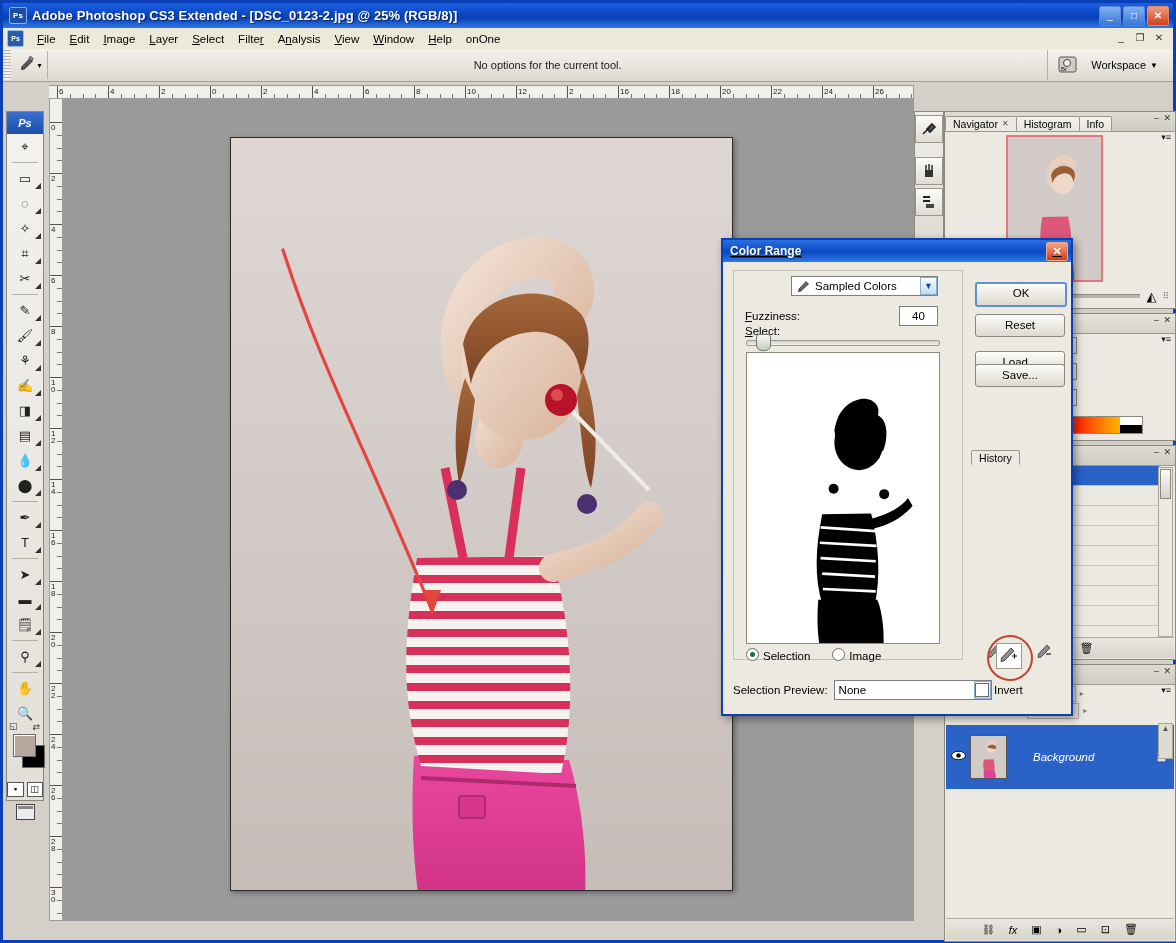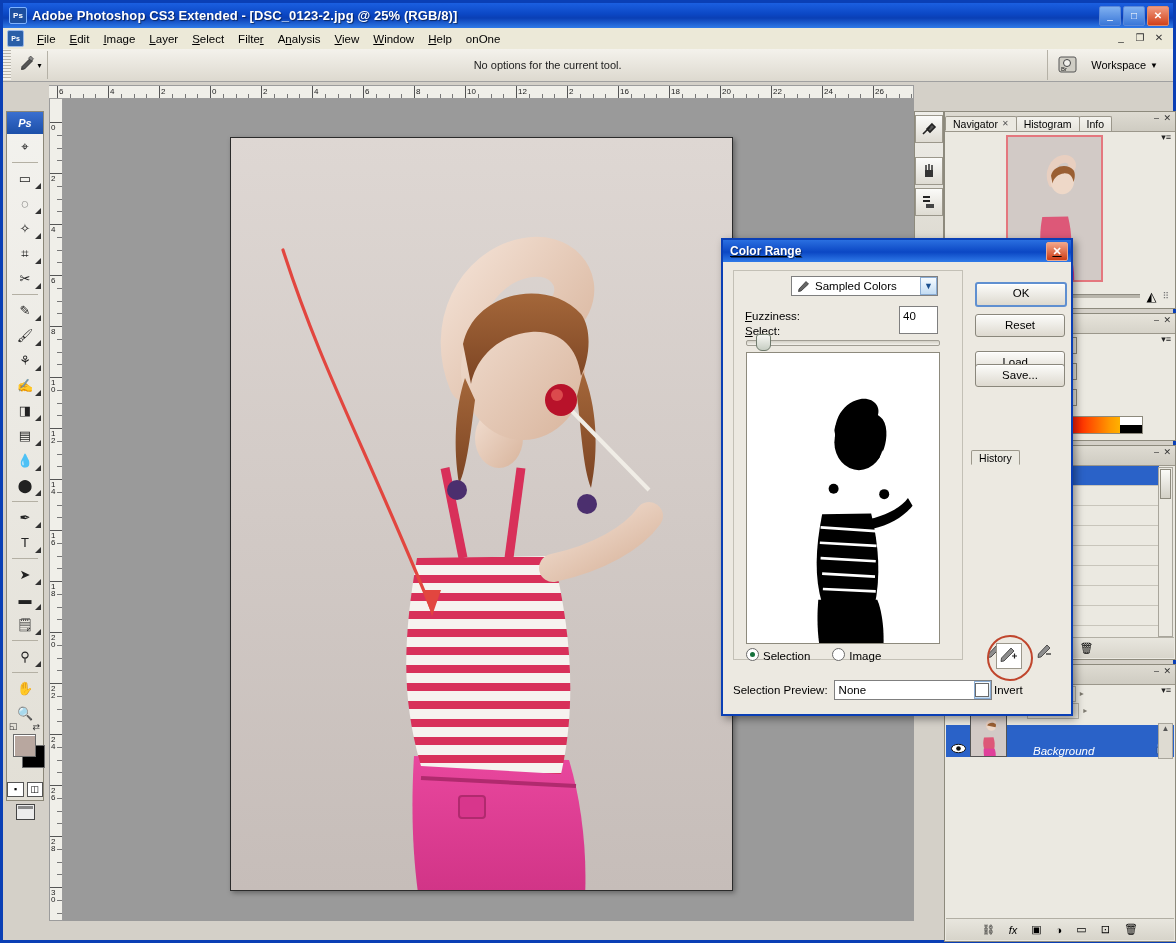--- a/index.html
+++ b/index.html
@@ -121,21 +121,21 @@
     box-sizing:border-box;background:#ebe9e1;overflow:hidden;white-space:nowrap;}
   .act-row.hdr{background:#2a62c8;color:#fff;font-weight:bold;}
   .act-scroll{position:absolute;right:2px;top:21px;width:13px;bottom:22px;background:#ebe9e1;border:1px solid #a8a59b;}
   .act-thumb{margin:1px;height:28px;background:linear-gradient(180deg,#fbfbf8,#d3d0c6);border:1px solid #8d8a7d;}
   .act-foot{position:absolute;left:1px;right:1px;bottom:1px;height:20px;background:linear-gradient(180deg,#e8e6de,#d8d5cb);
      display:flex;align-items:center;justify-content:center;gap:16px;font-size:11px;border-top:1px solid #b2afa4;}
 
   .layerpanel{left:941px;top:661px;width:232px;height:278px;}
   .lopt{height:17px;display:flex;align-items:center;gap:4px;font-size:10.5px;color:#7d7a70;padding-left:56px;}
   .lopt .box{width:50px;height:14px;border:1px solid #b5b2a8;background:#ebe9e1;text-align:center;line-height:14px;color:#8b887e;font-size:10px;}
-  .layerrow{position:absolute;left:1px;right:1px;height:32px;background:#2a62c8;display:flex;align-items:flex-end;}
+  .layerrow{position:absolute;left:1px;right:1px;height:64px;background:#2a62c8;display:flex;align-items:center;}
   .eye{width:24px;text-align:center;font-size:12px;color:#111;}
   .lthumb{width:35px;height:42px;background:#d2cac6;border:1px solid #555;overflow:hidden;position:relative;}
   .lname{flex:1;color:#fff;font-style:italic;font-size:11.5px;padding-left:26px;}
   .lock{width:26px;text-align:center;font-size:11px;color:#fff;}
   .lfoot{position:absolute;left:1px;right:1px;bottom:1px;height:21px;background:linear-gradient(180deg,#e8e6de,#d7d4ca);
     display:flex;align-items:center;justify-content:center;gap:14px;font-size:11px;border-top:1px solid #b2afa4;}
 
   
   .statusbar{position:absolute;left:3px;bottom:3px;width:905px;height:20px;background:#d4d0c8;
     display:flex;align-items:center;font-size:10.5px;}
@@ -155,22 +155,22 @@
   .dlg-x{margin-left:auto;width:20px;height:17px;background:linear-gradient(180deg,#f3a488,#cd3d16);
     border:1px solid #e9a88e;border-radius:2px;color:#fff;font-weight:bold;font-size:11px;text-align:center;line-height:16px;}
   .grp{position:absolute;left:10px;top:30px;width:230px;height:390px;border:1px solid #c3c0b6;
     border-top-color:#c3c0b6;box-sizing:border-box;}
   .lbl{position:absolute;font-size:11.5px;color:#000;}
   .lbl u{text-decoration:underline;}
   .combo{position:absolute;height:20px;background:#fff;border:1px solid #7f7f7f;box-sizing:border-box;
     display:flex;align-items:center;padding-left:4px;font-size:11.5px;}
   .combo .arw{margin-left:auto;width:17px;height:18px;background:linear-gradient(180deg,#f6fbff,#c3dcf3);
     border:1px solid #8badd4;box-sizing:border-box;display:flex;align-items:center;justify-content:center;font-size:9px;color:#1a4f8f;}
-  .numfield{position:absolute;height:28px;background:#fff;border:1px solid #7f7f7f;box-sizing:border-box;
-    font-size:11.5px;line-height:19px;padding-left:3px;}
+  .numfield{position:absolute;height:20px;background:#fff;border:1px solid #7f7f7f;box-sizing:border-box;
+    font-size:11.5px;line-height:19px;padding-left:12px;}
   .fslider{position:absolute;left:23px;top:100px;width:192px;height:4px;
     background:linear-gradient(180deg,#d3d0c6,#f2f0ea);border:1px solid #a09d93;border-radius:2px;}
   .fthumb{position:absolute;left:33px;top:94px;width:13px;height:15px;
     background:linear-gradient(180deg,#f7f8f4,#c6cdc2);border:1px solid #6f7a6c;border-radius:3px 3px 6px 6px;}
   .preview{position:absolute;left:23px;top:112px;width:192px;height:290px;background:#fff;border:1px solid #8d8a7d;overflow:hidden;}
   .radios{position:absolute;left:23px;top:408px;width:200px;display:flex;gap:22px;font-size:11.5px;align-items:center;}
   .radio{width:11px;height:11px;border-radius:50%;border:1px solid #6a6a6a;background:#fff;
     display:inline-block;vertical-align:-1px;margin-right:4px;position:relative;}
   .radio.on:after{content:"";position:absolute;left:2.5px;top:2.5px;width:5px;height:5px;border-radius:50%;background:#16713b;}
   .dlgbtn{position:absolute;left:252px;width:88px;height:21px;

